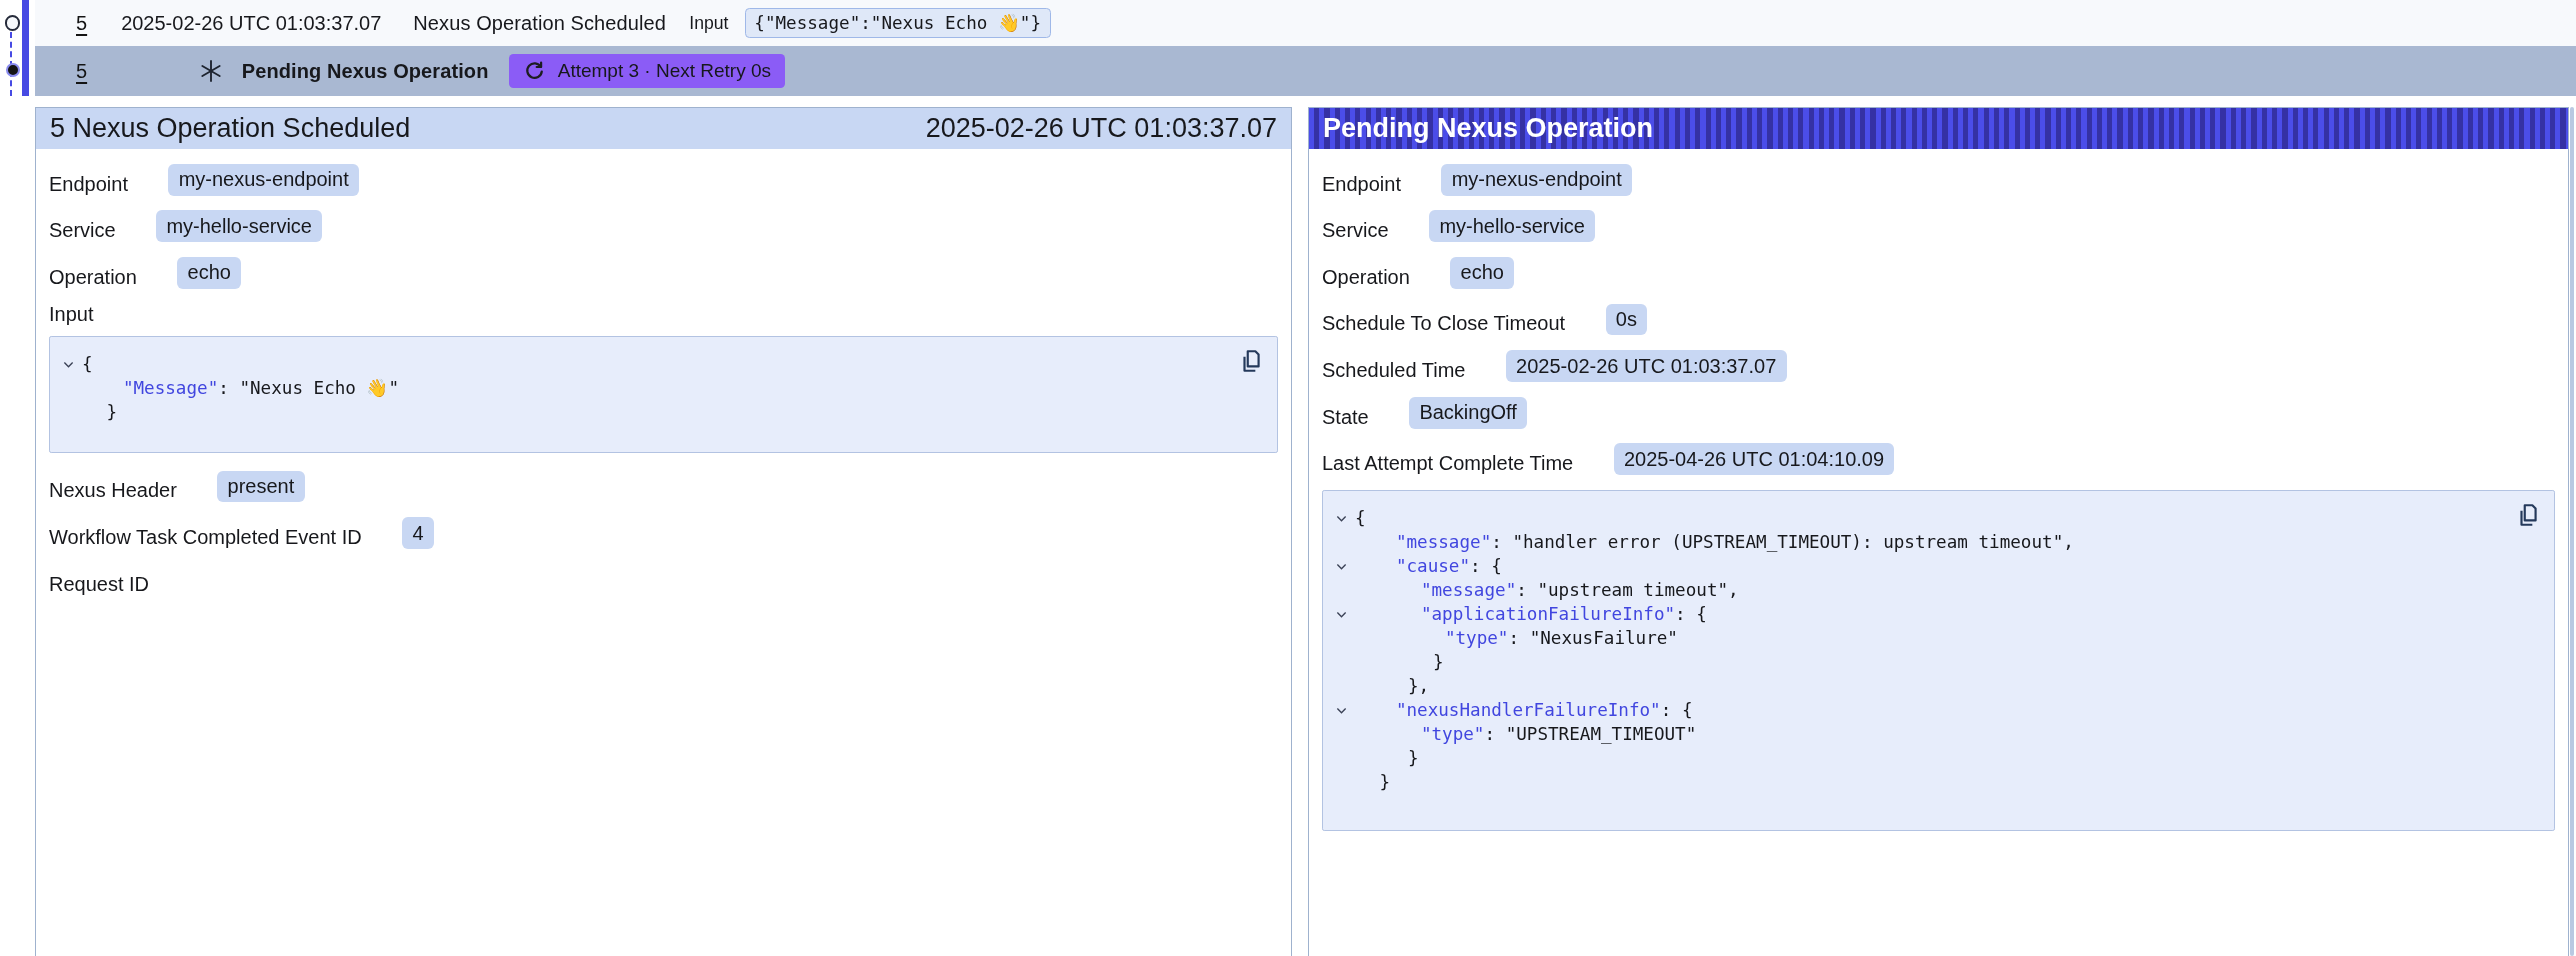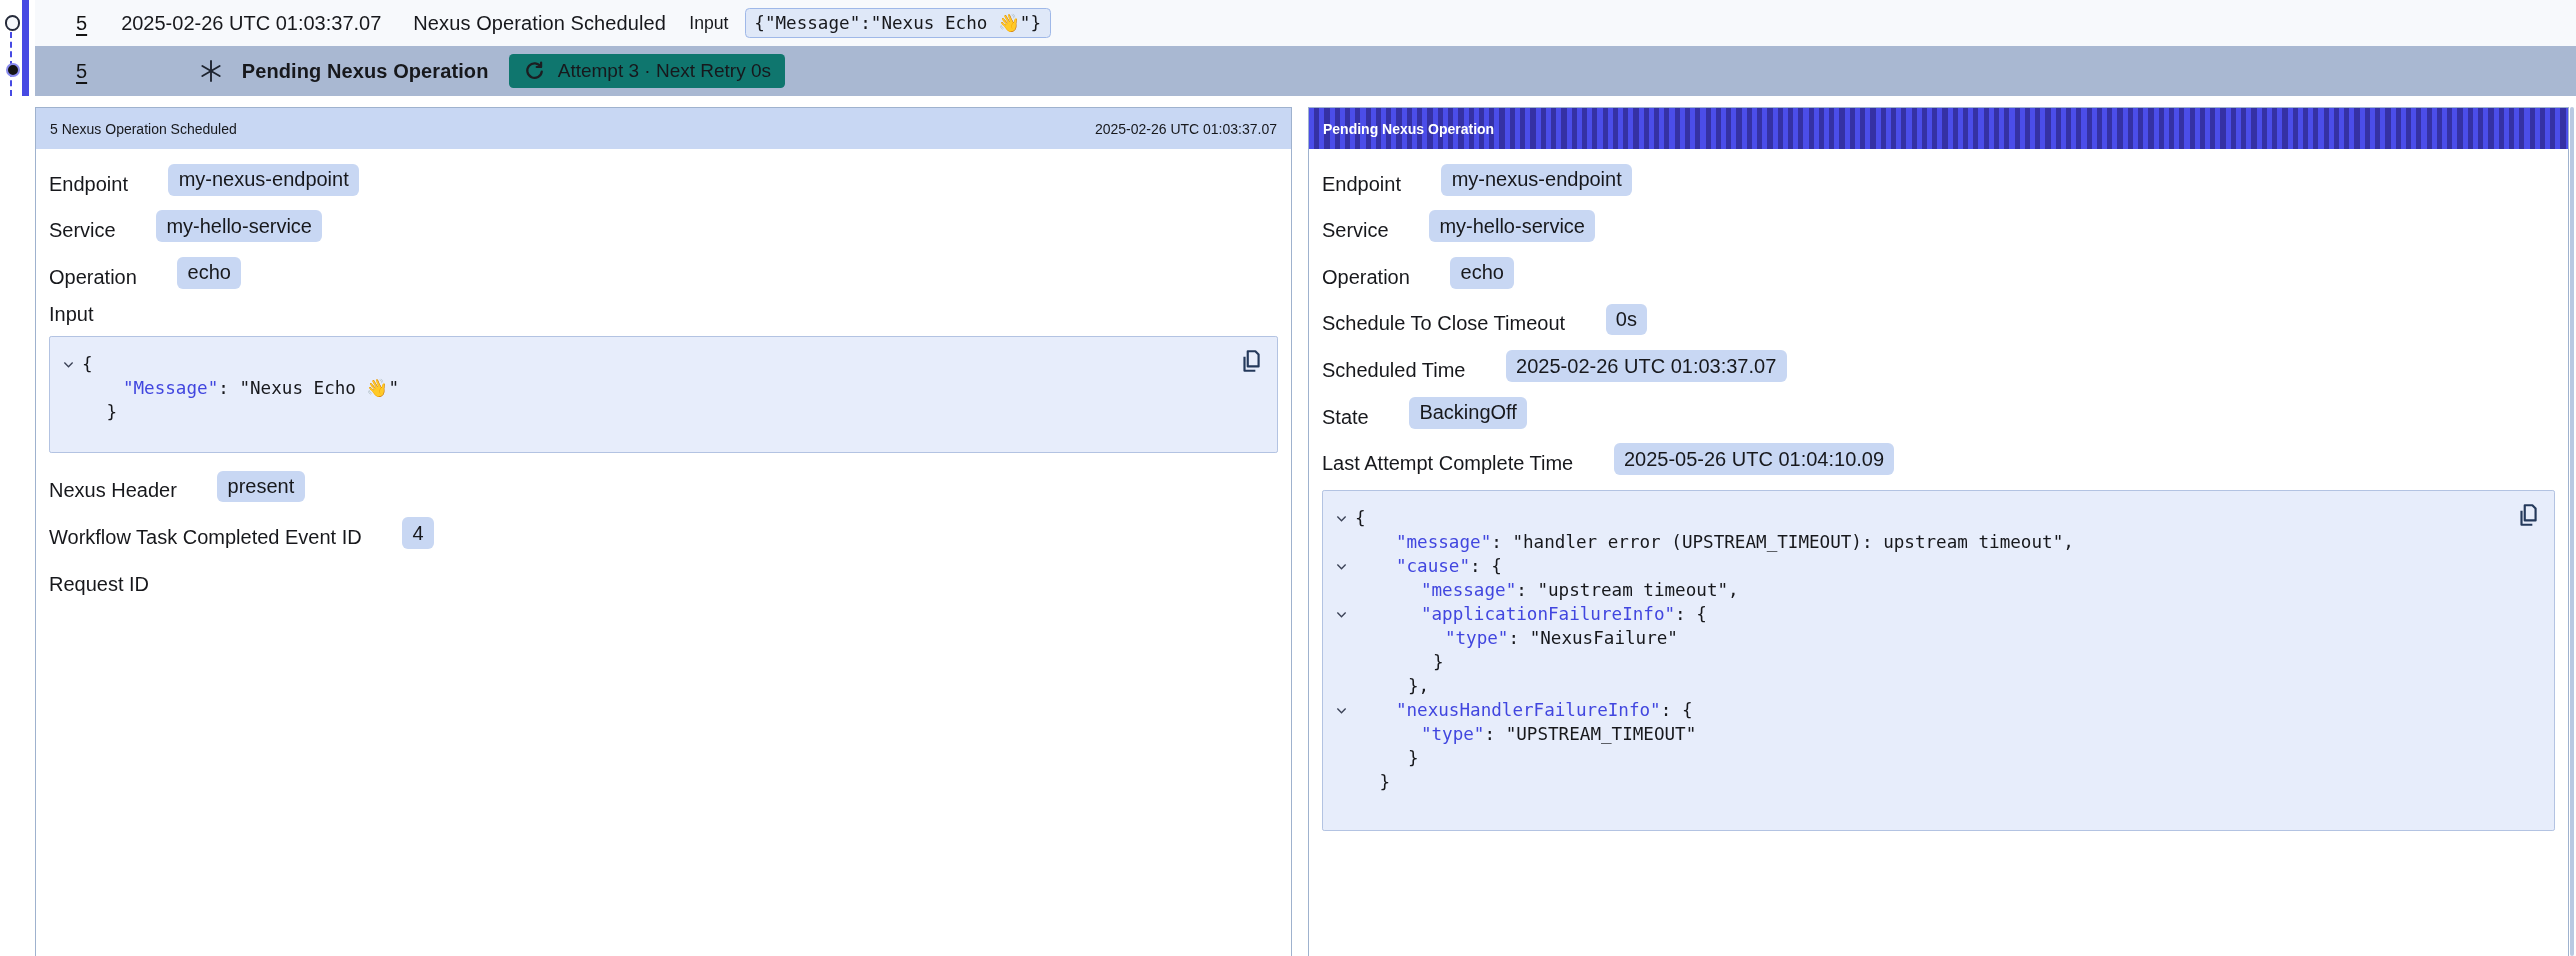--- a/index.html
+++ b/index.html
@@ -23,29 +23,29 @@
   .hrow-2 { height:50px; background:#A9B8D2; }
   .evt-id { color:#141414; text-decoration:underline; text-underline-offset:3.7px; cursor:pointer; }
   .evt-time { margin-left:34px; }
   .evt-title { margin-left:32px; font-weight:400; letter-spacing:0.1px; }
   .inline-lbl { margin-left:23.4px; font-size:17.6px; }
   .inline-mono-badge { margin-left:16px; font-family:"DejaVu Sans Mono", monospace; font-size:17.6px;
     background:#DFE8F8; border:1.5px solid #9FB8E8; border-radius:4.4px; padding:3.7px 8.8px; }
   .star-ico { margin-left:111px; display:flex; }
   .pending-title { margin-left:17.6px; font-weight:700; letter-spacing:0.1px; }
   .attempt-badge { margin-left:20.5px; display:flex; align-items:center; gap:11.7px;
-    background:#0f766e; border-radius:4.4px; height:34px; padding:0 14px; font-size:19px; }
+    background:#8b5cf6; border-radius:4.4px; height:34px; padding:0 14px; font-size:19px; }
 
   
   .panels { position:absolute; left:35px; top:107px; display:flex; gap:16px; }
   .panel { background:#ffffff; border:1.5px solid #9FB2CE; height:1098px; }
   .panel-left { width:1257px; }
   .panel-right { width:1261px; }
   .panel-head { height:41px; display:flex; align-items:center; justify-content:space-between;
-    padding:0 14px; font-size:14px; }
+    padding:0 14px; font-size:27px; }
   .panel-head-left { background:#C8D7F3; }
   .panel-head-right {
     background:repeating-linear-gradient(90deg,#4B4DE9 0 5.1px,#3531A4 5.1px 10.3px);
     color:#ffffff; font-weight:600; justify-content:flex-start;
   }
   .panel-body { padding:14.6px 13px 0 13px; }
 
   .field { display:flex; align-items:flex-end; margin-bottom:14.6px; min-height:32px; font-size:20px;gap:28px; }
   .field .lbl { margin-right:12.4px; }
   .badge { background:#C8D7F3; border-radius:5.9px; padding:4.4px 10.3px; }
@@ -181,21 +181,21 @@
           <div class="field">
             <span class="lbl">Scheduled Time</span>
             <span class="badge">2025-02-26 UTC 01:03:37.07</span>
           </div>
           <div class="field">
             <span class="lbl">State</span>
             <span class="badge">BackingOff</span>
           </div>
           <div class="field">
             <span class="lbl">Last Attempt Complete Time</span>
-            <span class="badge">2025-05-26 UTC 01:04:10.09</span>
+            <span class="badge">2025-04-26 UTC 01:04:10.09</span>
           </div>
         </div>
       <div class="codeblock codeblock-failure">
         <button class="copy-btn">
           <svg width="26" height="26" viewBox="0 0 24 24" fill="none" stroke="#24395B" stroke-width="2" stroke-linejoin="round">
             <path d="M9 3 h7 l3 3 v11 h-10 z"></path>
             <path d="M6 8 v13 h10"></path>
           </svg>
         </button>
         <div id="right-code">

